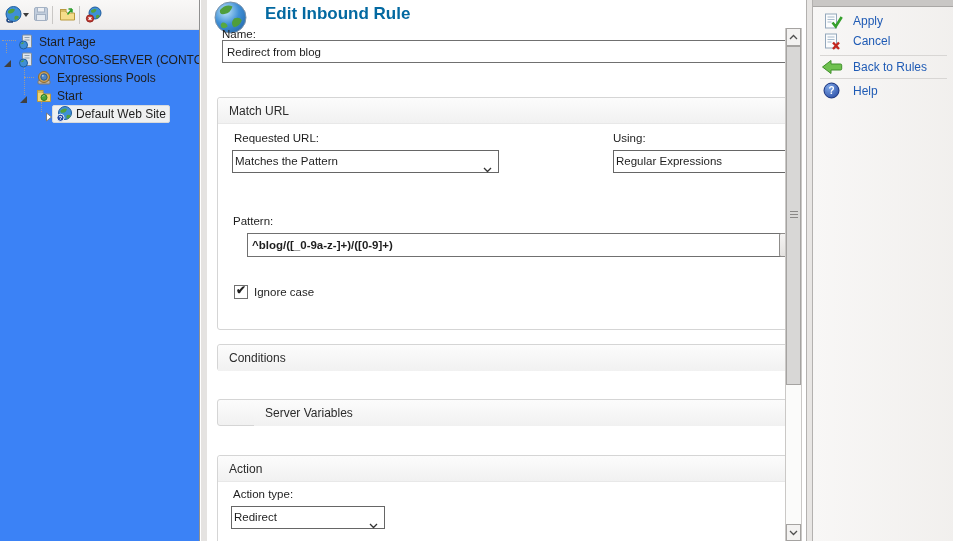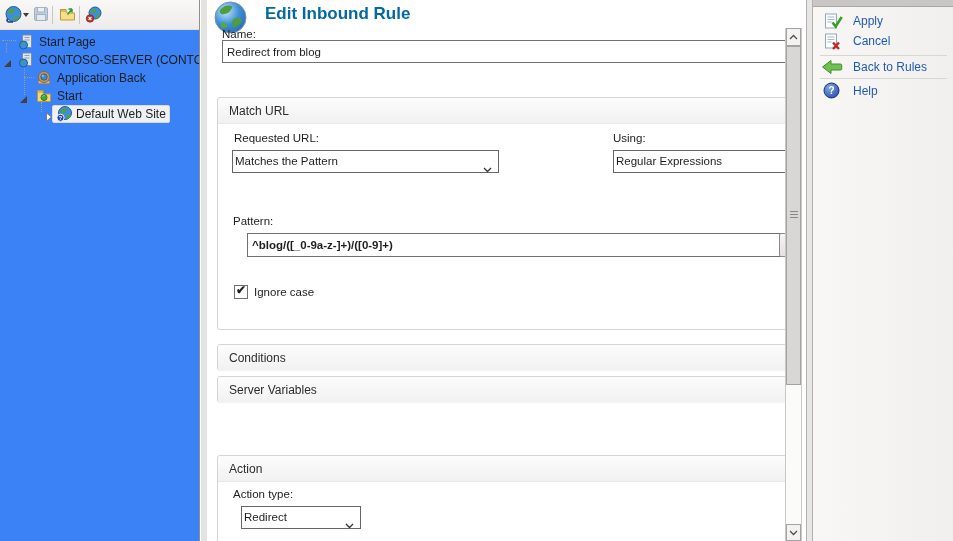--- a/index.html
+++ b/index.html
@@ -168,21 +168,21 @@
 
       <div class="trow" style="left:0; top:38px; width:200px;">
         <span class="ticon" style="left:36px;">
           <svg width="16" height="16" viewBox="0 0 16 16">
               <rect x="2" y="10.5" width="12" height="3.5" rx="1" fill="#b9b2a6" stroke="#7d776c"></rect>
               <circle cx="8" cy="7" r="5.5" fill="#c9a05a" stroke="#8a6a30"></circle>
               <circle cx="8" cy="7" r="3.2" fill="#4f86c8" stroke="#2b5d96"></circle>
               <circle cx="6.8" cy="5.8" r="1" fill="#a8c8ec"></circle>
             </svg>
         </span>
-        <span class="tlabel" style="left:57px;">Application Back</span>
+        <span class="tlabel" style="left:57px;">Expressions Pools</span>
       </div>
 
       <div class="trow" style="left:0; top:56px; width:200px;">
         <span class="texp" style="left:19px;">
           <svg width="9" height="9" viewBox="0 0 9 9">
               <path d="M8 1 L8 8 L1 8 Z" fill="#404040"></path>
             </svg>
         </span>
         <span class="ticon" style="left:36px;">
           <svg width="16" height="16" viewBox="0 0 16 16">
@@ -258,28 +258,28 @@
       <input class="txt-input" style="left: 29px; top: 135px; width: 637px; height: 24px; font-weight: bold;" type="text" value="^blog/([_0-9a-z-]+)/([0-9]+)">
       <span class="mini-btn" style="left:561px; top:135px; width:28px; height:24px;"></span>
       <span class="checkbox checked" style="left:16px; top:187px;"></span>
       <label class="fld-label" style="left:36px; top:188px;">Ignore case</label>
     </section>
 
     <section class="sect closed" style="left:10px; top:344px;">
       <div class="sect-head">Conditions</div>
     </section>
 
-    <section class="sect closed" style="left:10px; top:376px;">
+    <section class="sect closed" style="left:10px; top:399px;padding-left:36px;">
       <div class="sect-head">Server Variables</div>
     </section>
 
     <section class="sect open" style="left:10px; top:455px; height:110px;">
       <div class="sect-head">Action</div>
       <label class="fld-label" style="left:15px; top:32px;">Action type:</label>
-      <div class="sel" style="left:23px; top:50px; width:120px;">
+      <div class="sel" style="left:13px; top:50px; width:154px;">
         <span>Redirect</span>
         <span class="chev">
           <svg width="9" height="6" viewBox="0 0 9 6">
               <path d="M1 1 L4.5 4.5 L8 1" fill="none" stroke="#333" stroke-width="1.3"></path>
             </svg>
         </span>
       </div>
     </section>
   </main>
 

